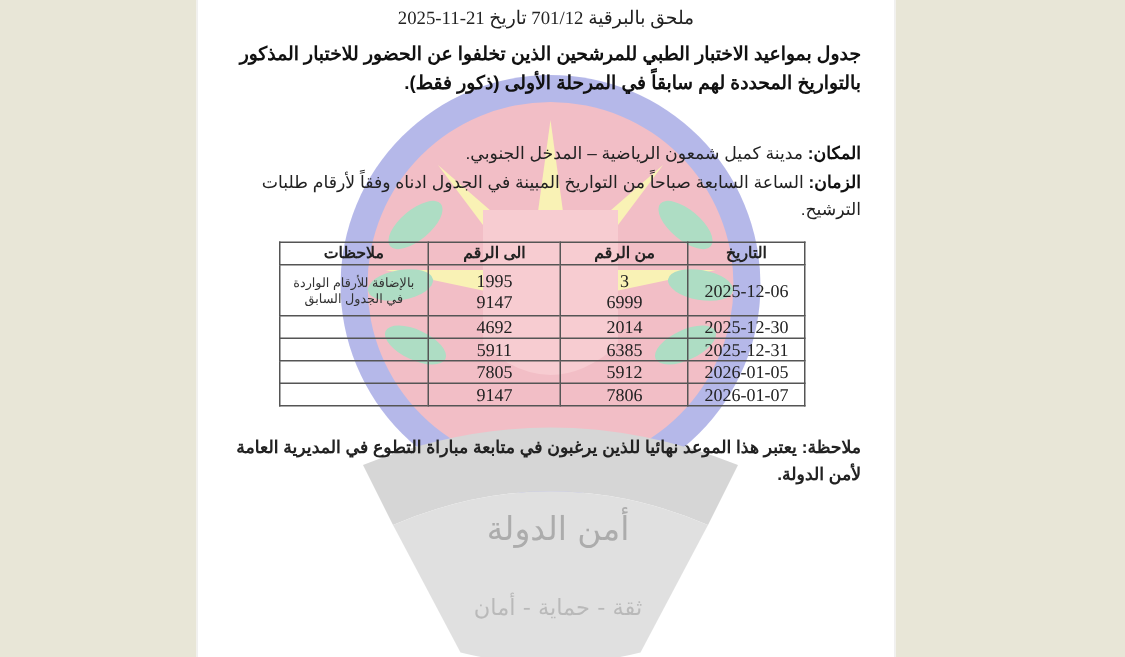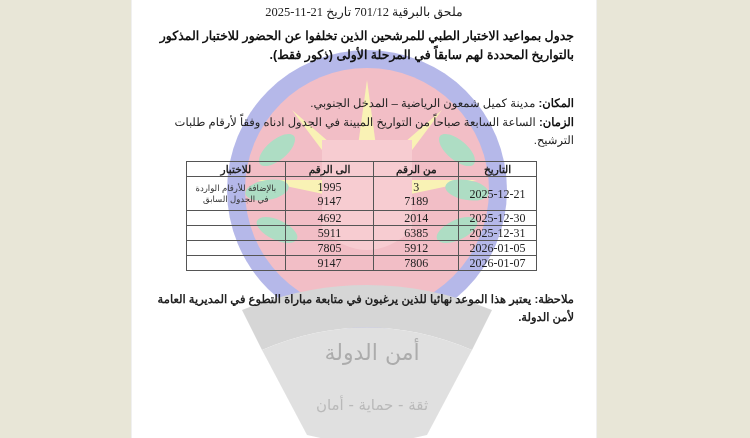--- a/index.html
+++ b/index.html
@@ -71,29 +71,29 @@
         <col style="width:78px">
         <col style="width:85px">
         <col style="width:89px">
         <col style="width:99px">
       </colgroup>
       <thead>
         <tr>
           <th>التاريخ</th>
           <th>من الرقم</th>
           <th>الى الرقم</th>
-          <th>للاختبار</th>
+          <th>ملاحظات</th>
         </tr>
       </thead>
       <tbody>
         <tr style="height:34px">
-          <td>2025-12-21</td>
+          <td>2025-12-06</td>
           <td>
             <div>3</div>
-            <div>7189</div>
+            <div>6999</div>
           </td>
           <td>
             <div>1995</div>
             <div>9147</div>
           </td>
           <td class="notes">بالإضافة للأرقام الواردة في الجدول السابق</td>
         </tr>
         <tr>
           <td>2025-12-30</td>
           <td>2014</td>

